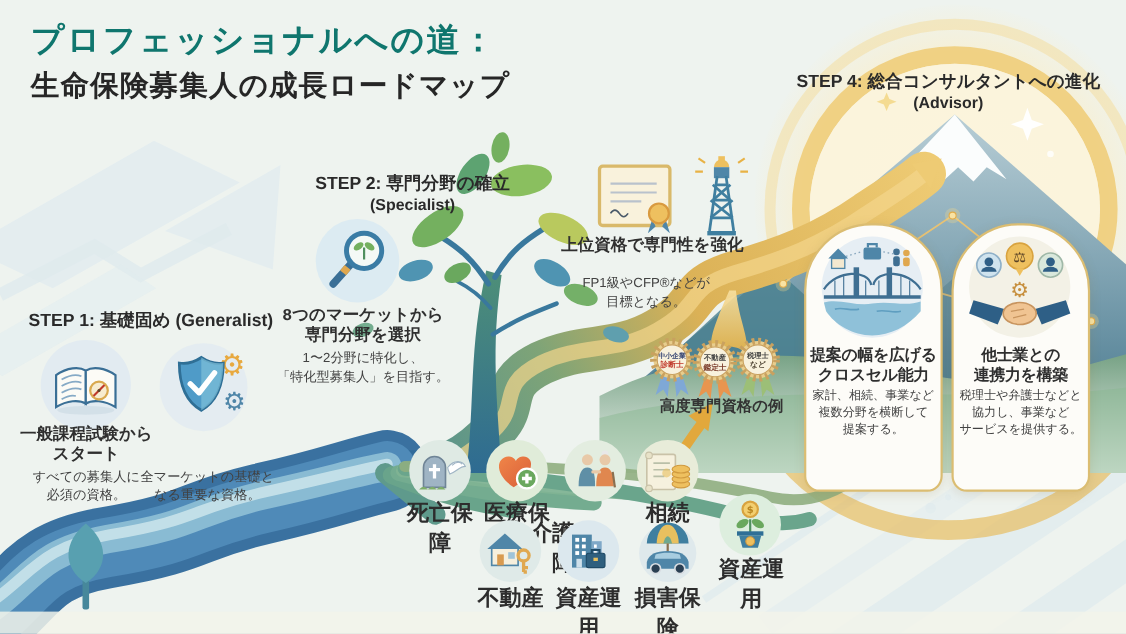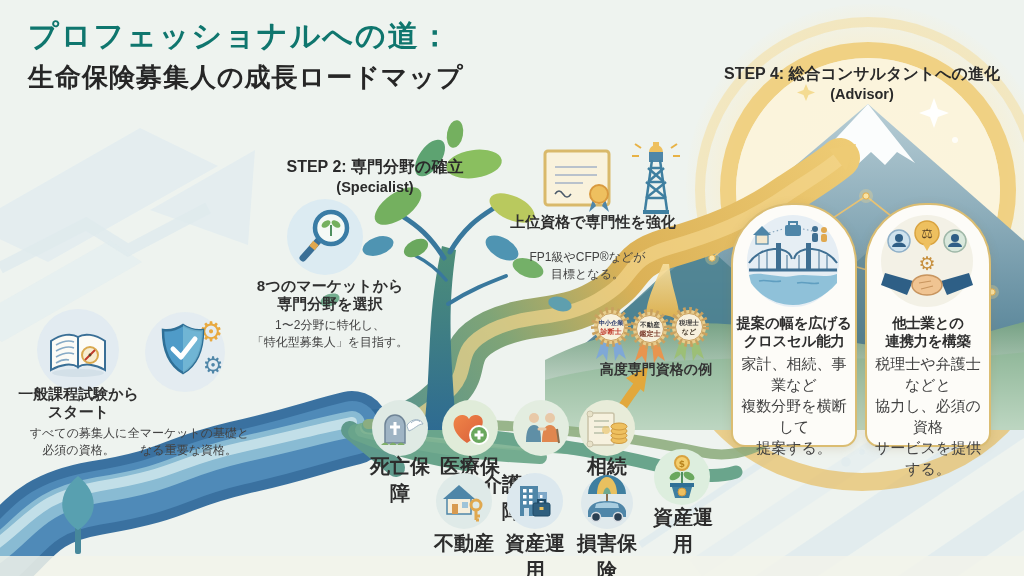--- a/index.html
+++ b/index.html
@@ -16,21 +16,21 @@
   .h-sub{font-size:14.5px;font-weight:800;color:#2a2a2a;margin-top:1px;}
   .t-bold{font-size:15px;font-weight:800;color:#2f2f2f;line-height:1.22;font-family:Liberation Mono, monospace;}
   .t-desc{font-size:12px;font-weight:500;color:#424242;line-height:1.4;}
   .m-label{font-size:20px;font-weight:800;color:#2d2d2d;}
   .card{position:absolute;top:203px;width:122px;height:240px;background:#fdfcf8;
         border:2px solid #dbbd72;border-radius:61px 61px 14px 14px;
         box-shadow:0 2px 10px rgba(150,120,60,.18);}
   .card-icon{position:absolute;left:12px;top:8px;width:96px;height:96px;}
   .card-title{position:absolute;left:2px;right:2px;top:110px;font-size:14.5px;font-weight:800;
               color:#2f2f2f;line-height:1.22;letter-spacing:-0.3px;}
-  .card-desc{position:absolute;left:2px;right:2px;top:148px;font-size:15px;font-weight:500;
+  .card-desc{position:absolute;left:2px;right:2px;top:148px;font-size:11px;font-weight:500;
              color:#424242;line-height:1.4;}
   .badge-caption{font-size:14px;font-weight:800;color:#333;}
 </style>
 </head>
 <body>
 
 <div class="canvas">
 
   <svg class="scene" width="1024" height="576" viewBox="0 0 1024 576">
     <defs>
@@ -191,20 +191,21 @@
     </g>
 
     <rect x="0" y="556" width="1024" height="20" fill="#f2f3ea" opacity="0.85"></rect>
   </svg>
 
   <div class="abs" style="left:28px;top:16px;">
     <div class="title-1 nowrap">プロフェッショナルへの道：</div>
     <div class="title-2 nowrap">生命保険募集人の成長ロードマップ</div>
   </div>
 
+  <div class="abs h-step nowrap" style="left:26px;top:281px;">STEP 1: 基礎固め (Generalist)</div>
 
   <div class="abs" style="left:35px;top:307px;width:86px;height:86px;">
     <svg width="86" height="86" viewBox="0 0 86 86">
       <circle cx="43" cy="43" r="41" fill="#e2ebf1"></circle>
       <ellipse cx="43" cy="66" rx="26" ry="4" fill="#c9d8e2" opacity="0.6"></ellipse>
       <path d="M 16 34 C 26 27 37 26 43 30 L 43 60 C 37 56 26 57 16 63 Z" fill="#fcfbf6" stroke="#3a6f96" stroke-width="2"></path>
       <path d="M 70 34 C 60 27 49 26 43 30 L 43 60 C 49 56 60 57 70 63 Z" fill="#fcfbf6" stroke="#3a6f96" stroke-width="2"></path>
       <g stroke="#86aac6" stroke-width="1.6" fill="none">
         <path d="M 21 38 C 28 34 34 33 39 35"></path>
           <path d="M 21 44 C 28 40 34 39 39 41"></path>
@@ -403,21 +404,21 @@
         <ellipse cx="48" cy="72" rx="15" ry="10" fill="#f0c492" stroke="#c8955f" stroke-width="1.5"></ellipse>
         <g stroke="#c8955f" stroke-width="1.2" fill="none">
             <path d="M 40 70 L 52 68"></path>
             <path d="M 42 76 L 54 73"></path>
           </g>
       </svg>
     </div>
     <div class="card-title tc pre">他士業との
 連携力を構築</div>
     <div class="card-desc tc pre">税理士や弁護士などと
-協力し、必須の資格
+協力し、事業など
 サービスを提供する。</div>
   </div>
 
   <div class="abs" style="left:371px;top:399px;width:58px;height:58px;">
     <svg width="58" height="58" viewBox="0 0 58 58">
       <circle cx="29" cy="29" r="28" fill="#dfeae4"></circle>
       <path d="M 14 44 L 14 26 A 10 10 0 0 1 34 26 L 34 44 Z" fill="#9fb4c4" stroke="#6f8496" stroke-width="1.5"></path>
       <line x1="24" y1="23" x2="24" y2="36" stroke="#ffffff" stroke-width="3"></line>
       <line x1="19" y1="28" x2="29" y2="28" stroke="#ffffff" stroke-width="3"></line>
       <path d="M 10 46 q 4 -5 8 0 q 4 -5 8 0 q 4 -5 8 0 Z" fill="#7fae6a"></path>

